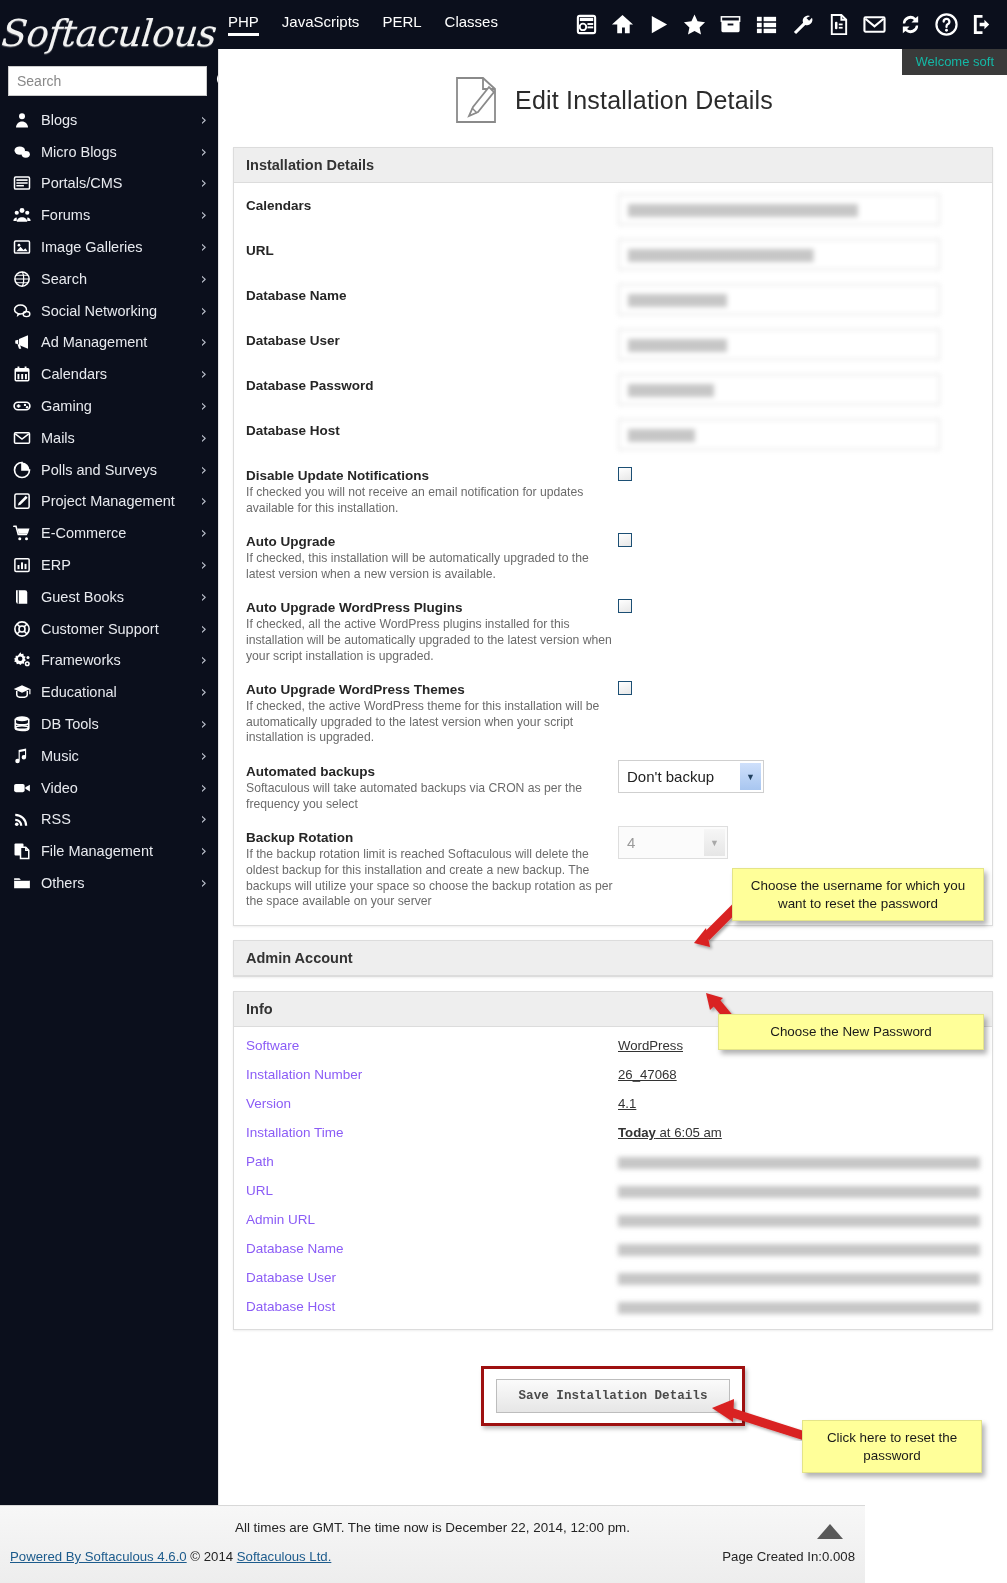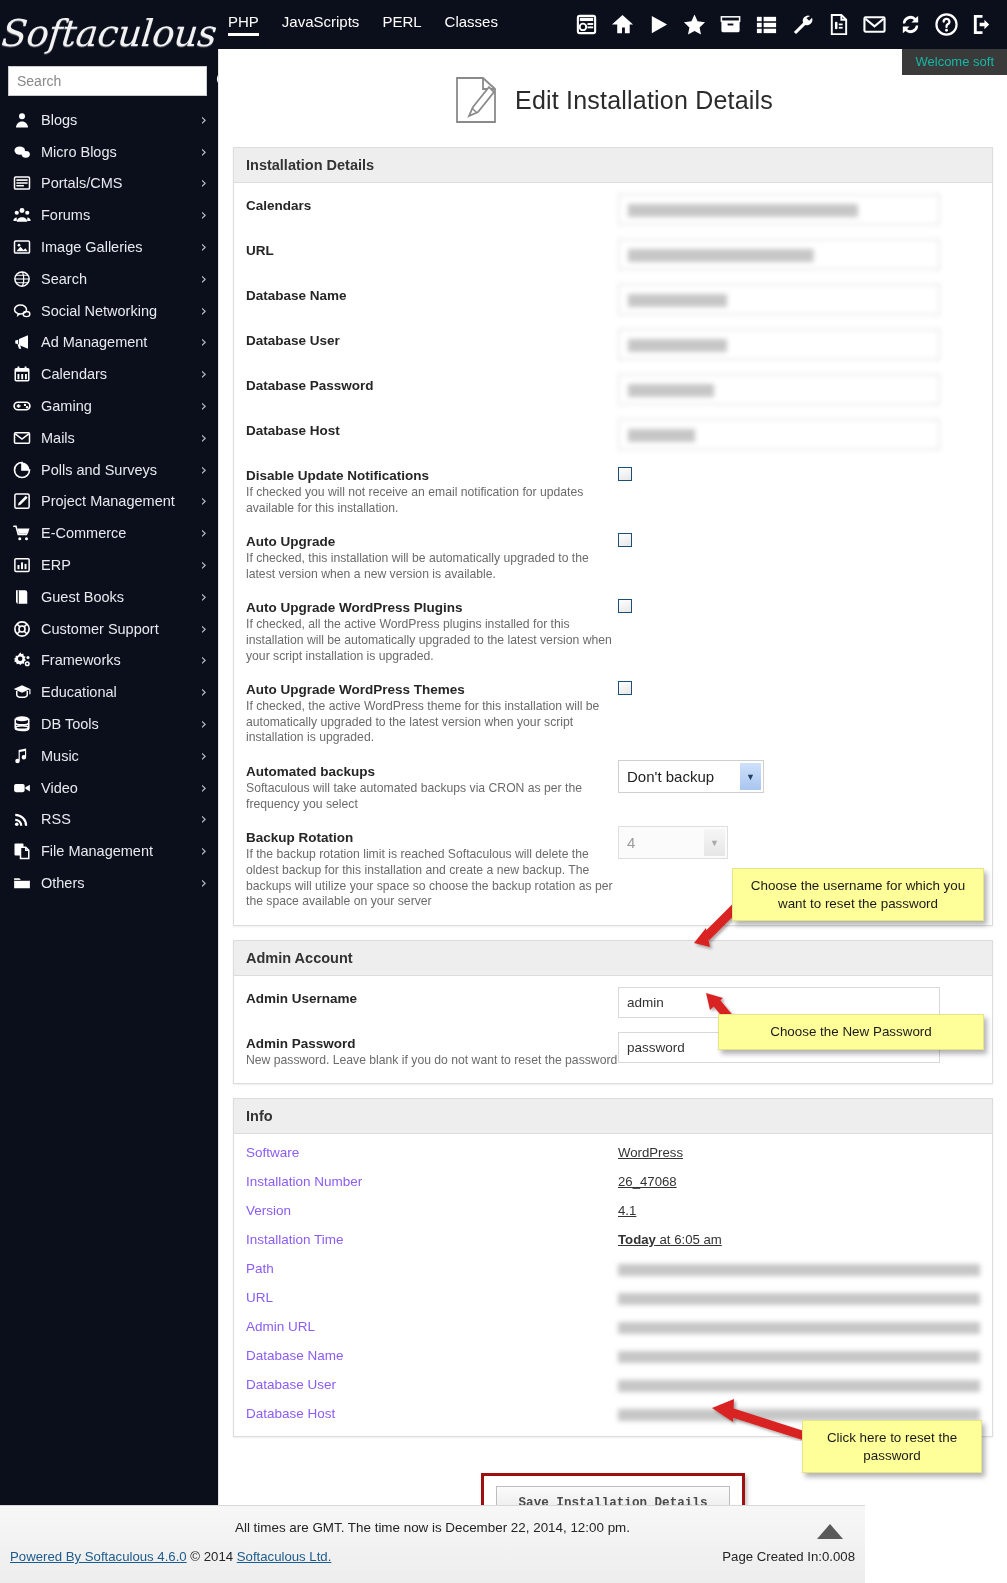--- a/index.html
+++ b/index.html
@@ -771,39 +771,20 @@
                 <span>4</span>
                 <span class="arrow-box">▼</span>
               </div>
             </div>
           </div>
         </div>
     </div>
 
     <div class="panel">
       <div class="panel-head">Admin Account</div>
-      <div class="panel-body">
-        <div class="frow">
-          <div class="flabel">
-            <span class="lt">Admin Username</span>
-          </div>
-          <div class="fctl">
-            <input class="tinput" type="text" value="admin" style="">
-          </div>
-        </div>
-        <div class="frow">
-          <div class="flabel">
-            <span class="lt">Admin Password</span>
-            <span class="ld">New password. Leave blank if you do not want to reset the password</span>
-          </div>
-          <div class="fctl">
-            <input class="tinput" type="text" value="password" style="">
-          </div>
-        </div>
-      </div>
     </div>
 
     <div class="panel">
       <div class="panel-head">Info</div>
       <div class="panel-body" id="info-body">
           <div class="irow">
             <div class="ilabel">Software</div>
             <div class="ival">WordPress</div>
           </div>
           <div class="irow">

